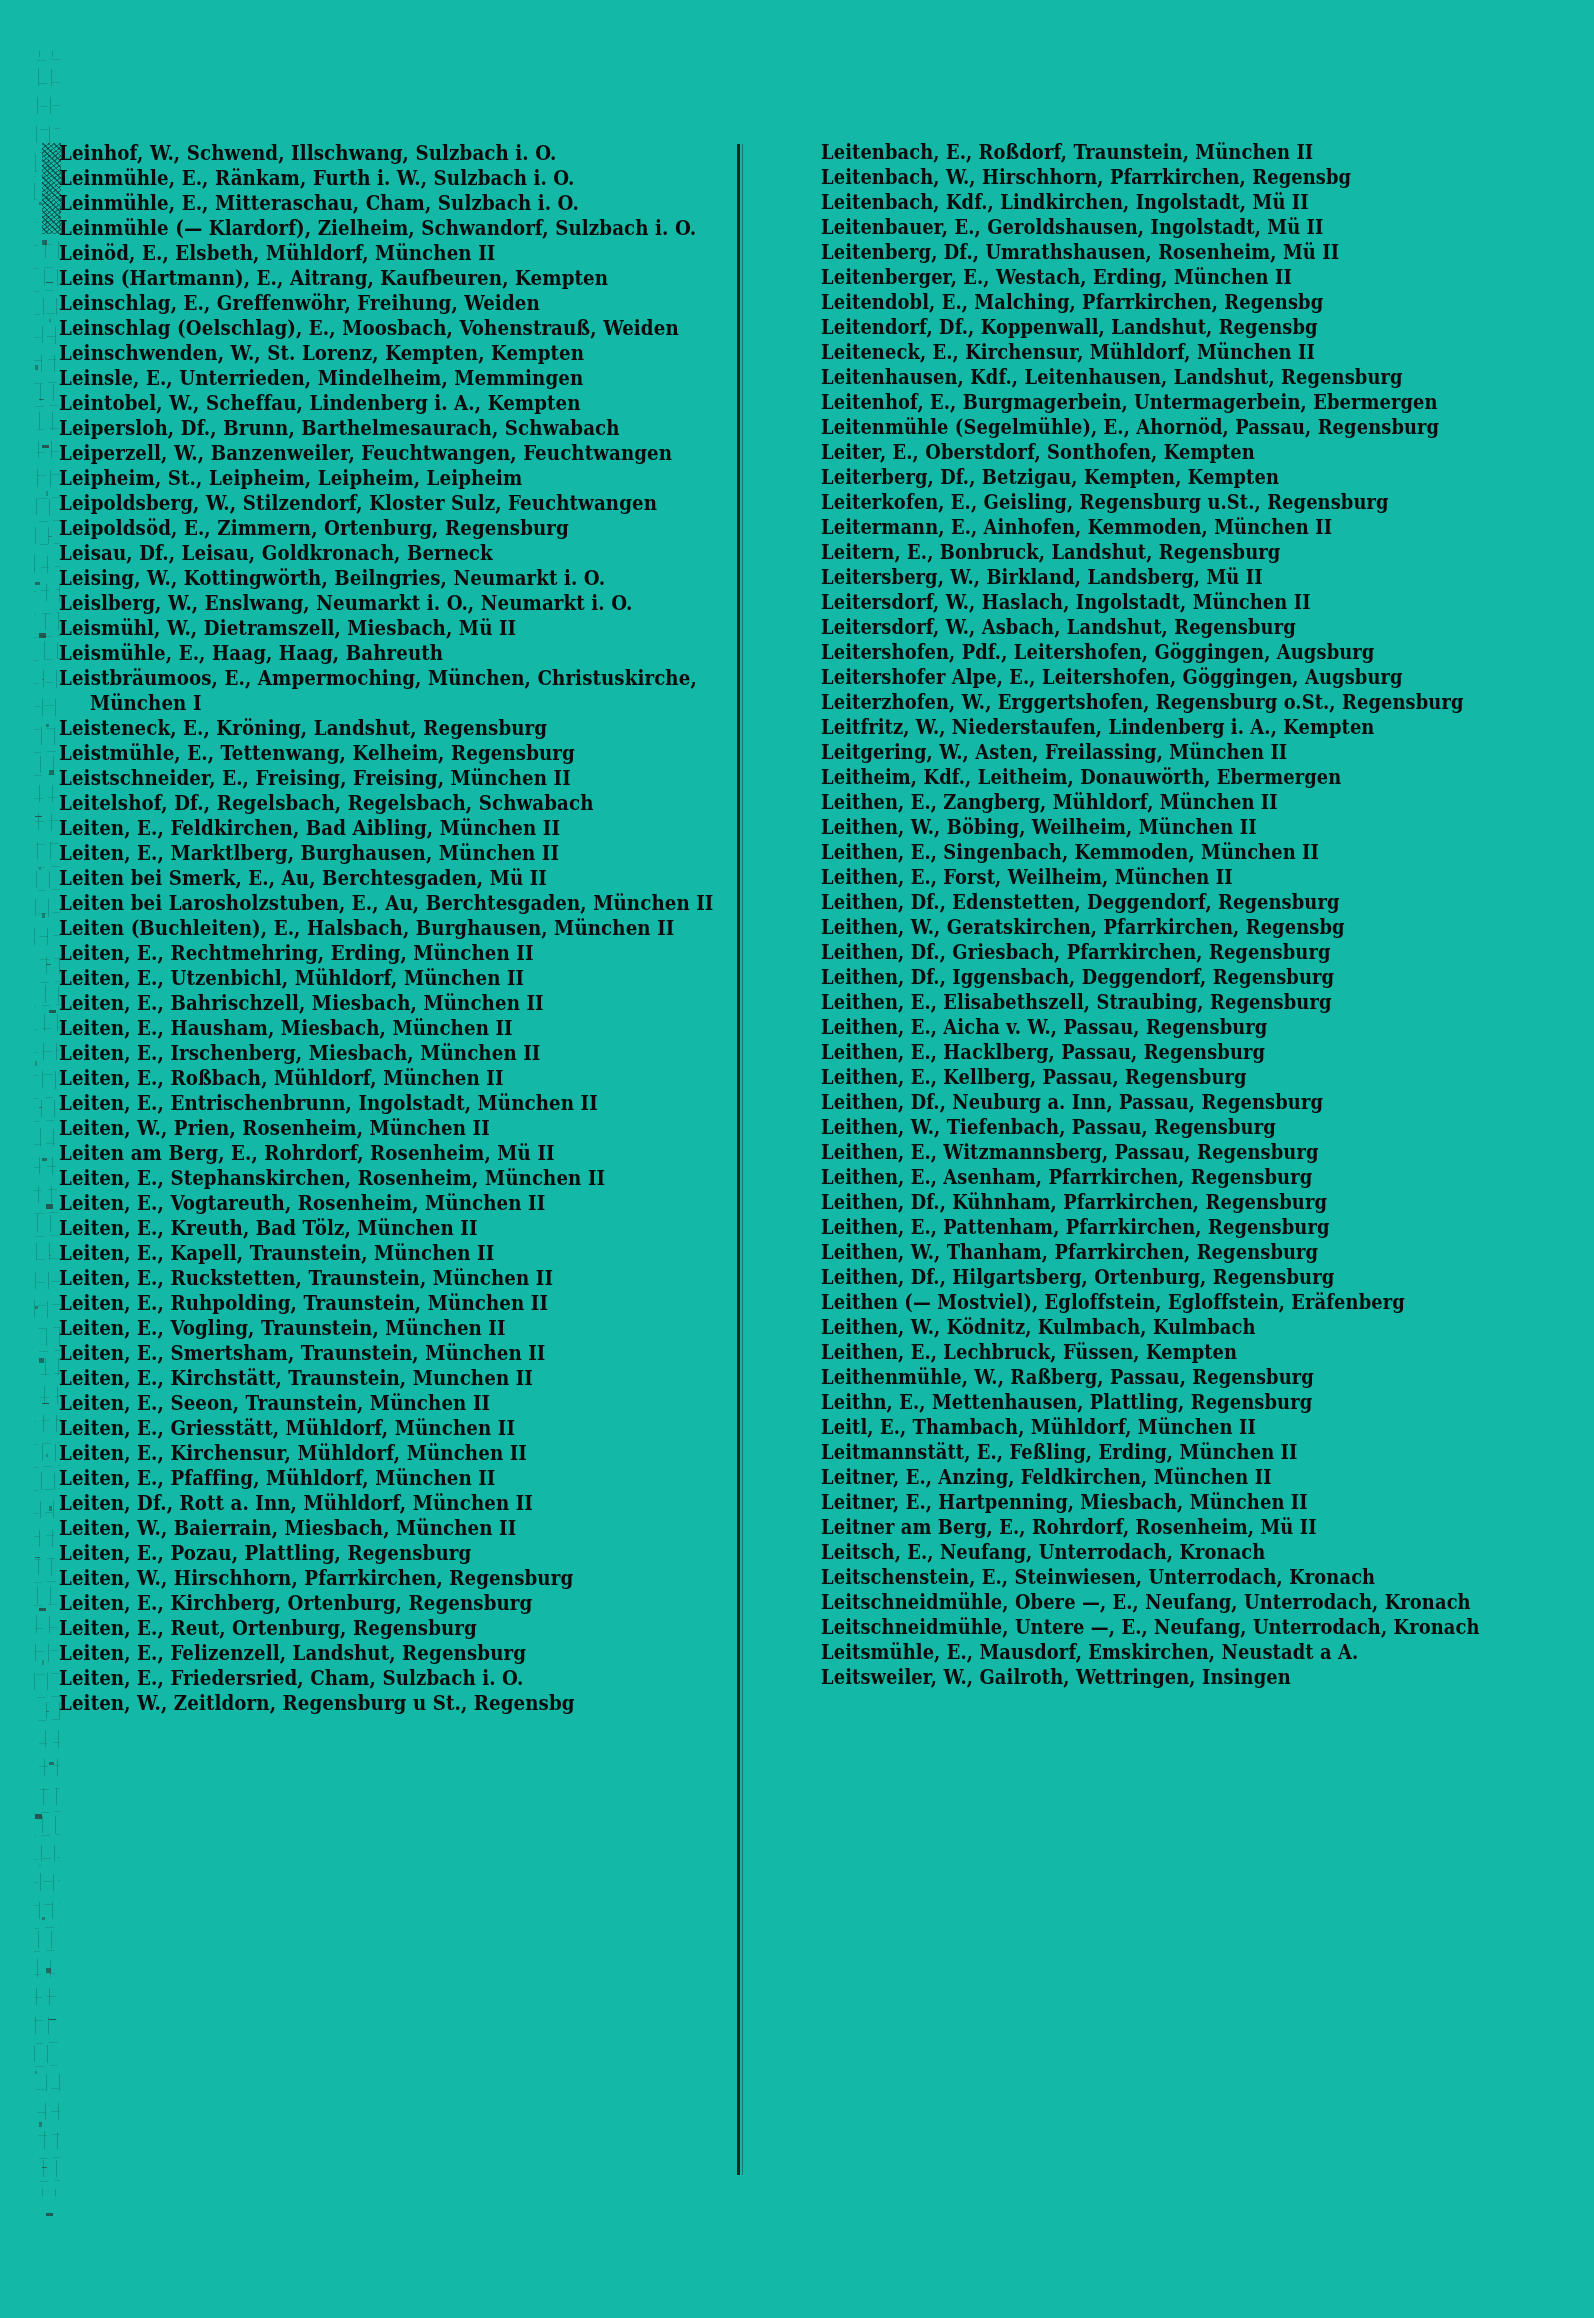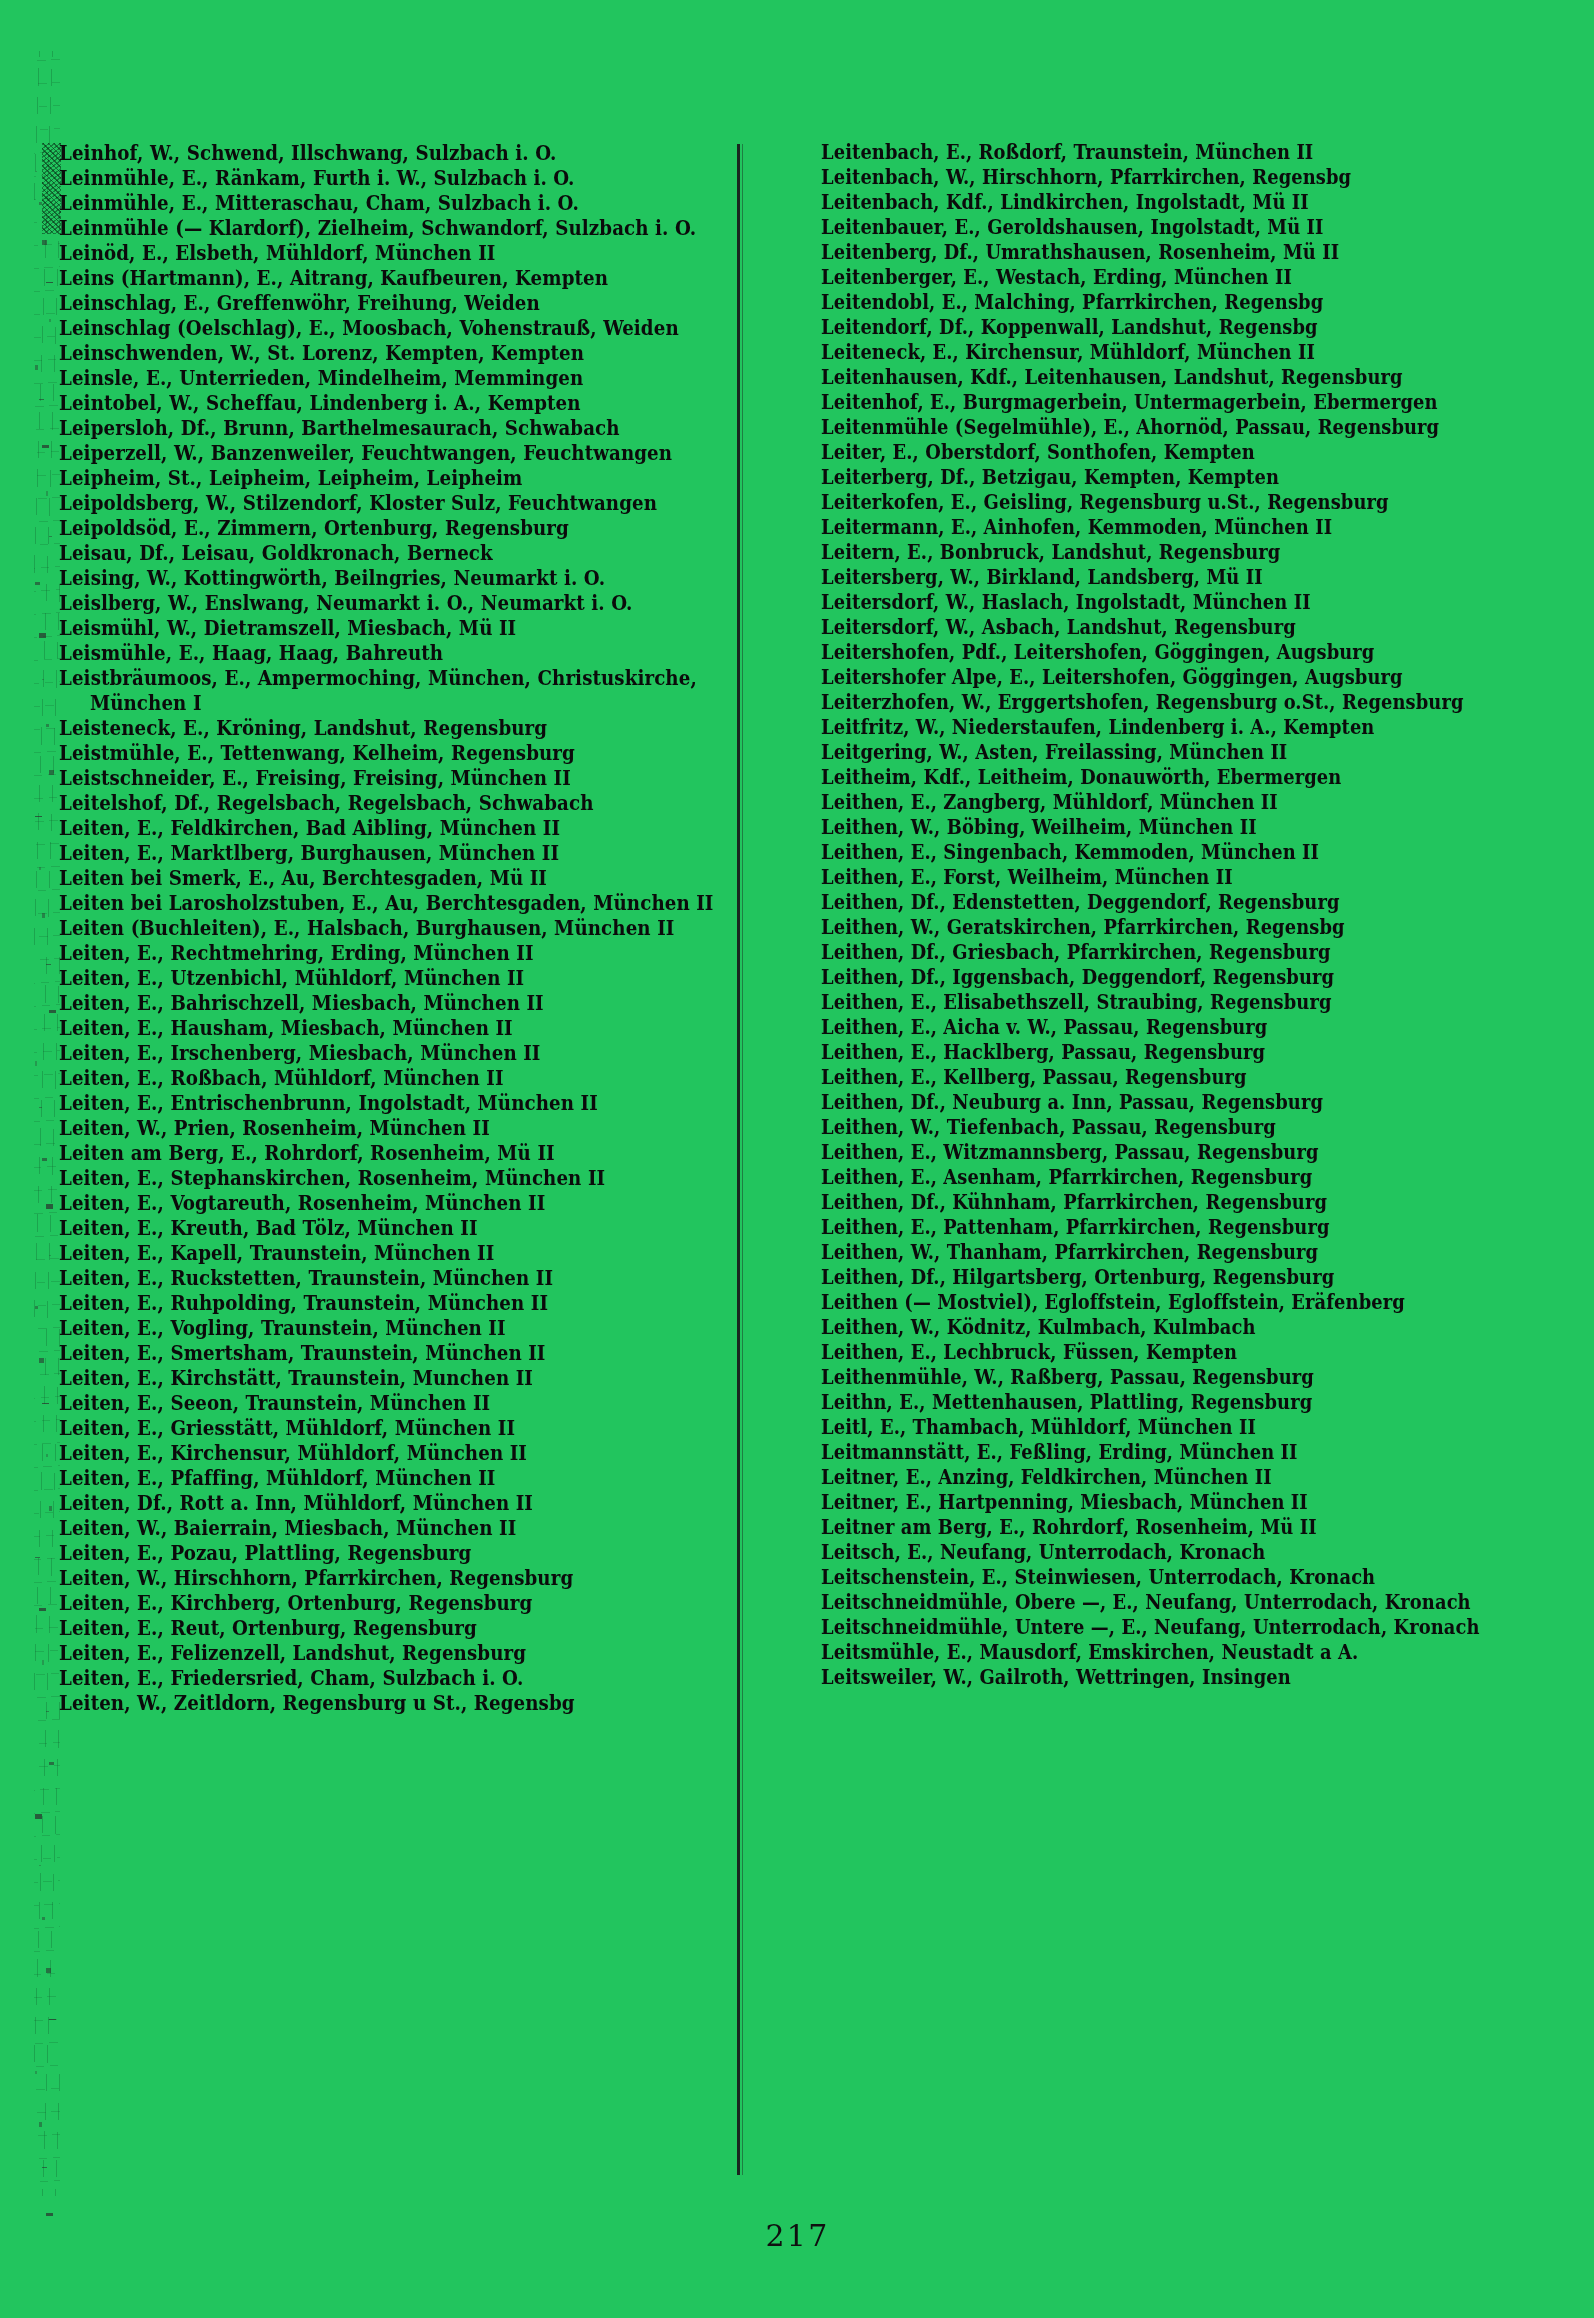--- a/index.html
+++ b/index.html
@@ -12,21 +12,21 @@
     height: 2319px;
     position: relative;
     overflow: hidden;
     font-family: "DejaVu Serif", "Liberation Serif", serif;
   }
 
   
   #page {
     position: absolute;
     inset: 0;
-    background: #22c55e;
+    background: #14b8a6;
   }
 
   
   #gutter-noise {
     position: absolute;
     left: 34px;
     top: 51px;
     width: 26px;
     height: 2145px;
     opacity: 0.55;
@@ -278,21 +278,20 @@
         <p class="entry">Leitsch, E., Neufang, Unterrodach, Kronach</p>
         <p class="entry">Leitschenstein, E., Steinwiesen, Unterrodach, Kronach</p>
         <p class="entry">Leitschneidmühle, Obere —, E., Neufang, Unterrodach, Kronach</p>
         <p class="entry">Leitschneidmühle, Untere —, E., Neufang, Unterrodach, Kronach</p>
         <p class="entry">Leitsmühle, E., Mausdorf, Emskirchen, Neustadt a A.</p>
         <p class="entry">Leitsweiler, W., Gailroth, Wettringen, Insingen</p>
       </div>
 
   </div>
 
-  <div id="folio">217</div>
 
 <div class="speck" style="left: 35px; top: 171px; width: 1.7px; height: 1.1px; opacity: 0.28;"></div>
     <div class="speck" style="left: 39px; top: 202px; width: 3.4px; height: 2.9px; opacity: 0.41;"></div>
     <div class="speck" style="left: 42px; top: 240px; width: 5.1px; height: 4.6px; opacity: 0.54;"></div>
     <div class="speck" style="left: 46px; top: 282px; width: 6.8px; height: 1.1px; opacity: 0.67;"></div>
     <div class="speck" style="left: 49px; top: 319px; width: 1.7px; height: 2.9px; opacity: 0.28;"></div>
     <div class="speck" style="left: 35px; top: 365px; width: 3.4px; height: 4.6px; opacity: 0.41;"></div>
     <div class="speck" style="left: 39px; top: 399px; width: 5.1px; height: 1.1px; opacity: 0.54;"></div>
     <div class="speck" style="left: 42px; top: 445px; width: 6.8px; height: 2.9px; opacity: 0.67;"></div>
     <div class="speck" style="left: 46px; top: 491px; width: 1.7px; height: 4.6px; opacity: 0.28;"></div>

